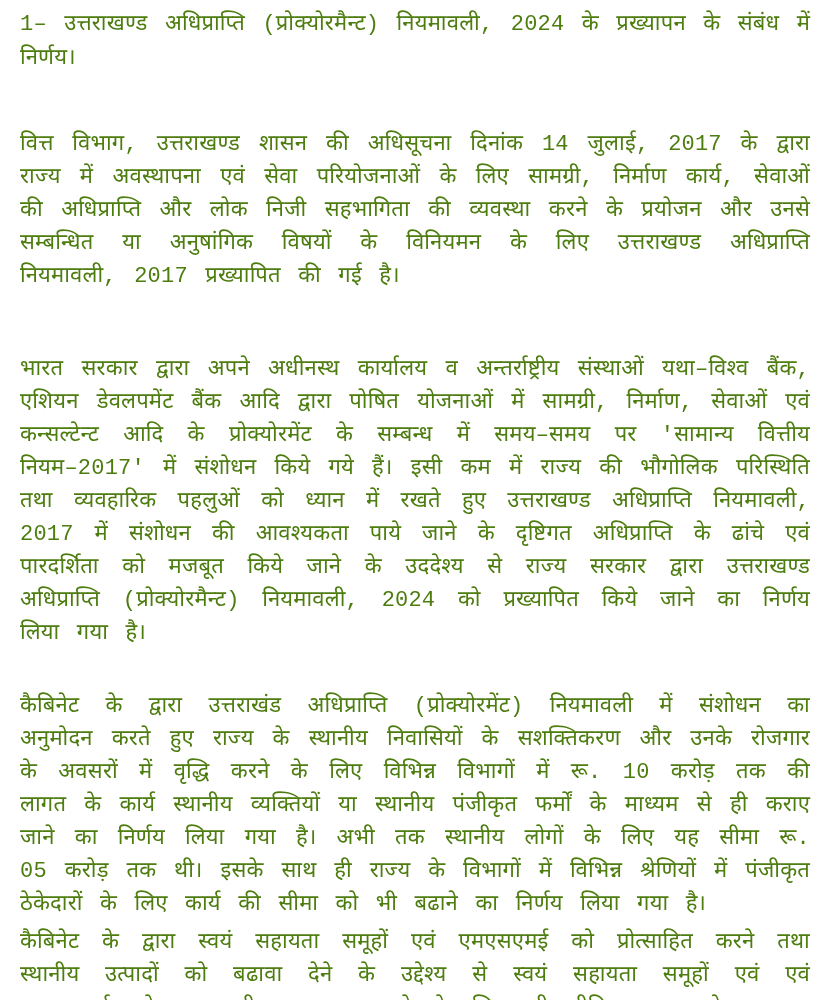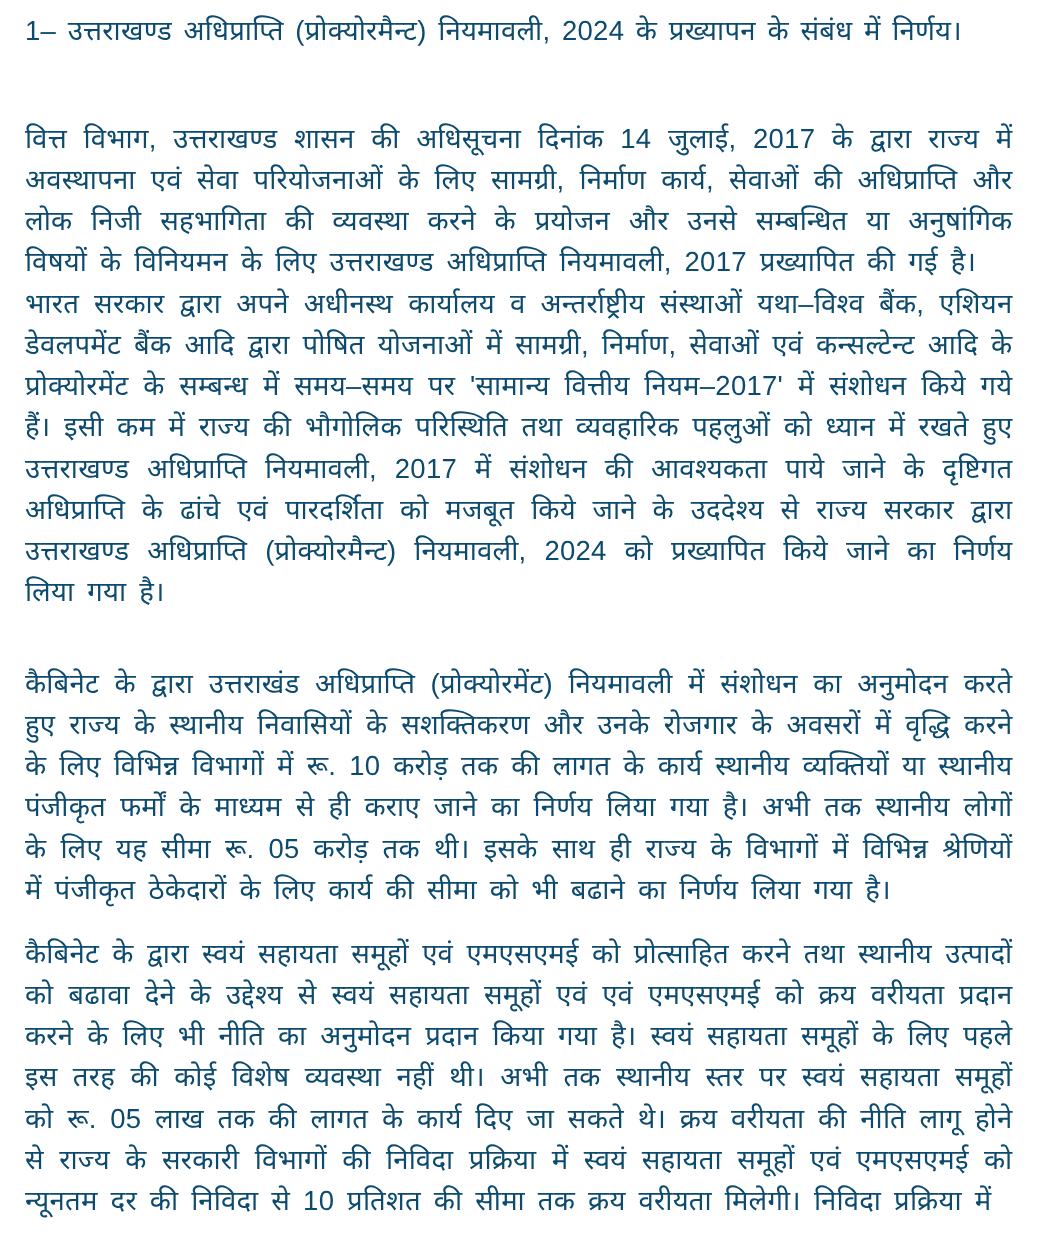--- a/index.html
+++ b/index.html
@@ -8,44 +8,44 @@
     background: #ffffff;
   }
   .page {
     position: relative;
     width: 832px;
     height: 1000px;
     box-sizing: border-box;
     padding: 8px 22px 0 20px;
     overflow: hidden;
     background: #ffffff;
-    color: #0c4a6e;
-    font-family: Liberation Sans, sans-serif;
+    color: #4d7c0f;
+    font-family: Liberation Mono, monospace;
   }
   .doc-title {
     font-size: 22px;
     font-weight: normal;
     line-height: 34px;
     margin: 0 0 52px 0;
     text-align: justify;
     word-spacing: 3px;
     letter-spacing: 0.2px;
   }
   .para {
     font-size: 22px;
     line-height: 33px;
     margin: 0;
     text-align: justify;
     text-align-last: left;
     word-spacing: 4px;
     letter-spacing: 0.2px;
   }
-  .para.gap-after-lg { }
+  .para.gap-after-lg { margin-bottom: 60px; }
   .para.gap-after-md { margin-bottom: 40px; }
-  .para.gap-after-sm { margin-bottom: 18px; }
+  .para.gap-after-sm { margin-bottom: 5px; }
 </style>
 </head>
 <body>
 
 <div class="page">
   <h1 class="doc-title">1– उत्तराखण्ड अधिप्राप्ति (प्रोक्योरमैन्ट) नियमावली, 2024 के प्रख्यापन के संबंध में निर्णय।</h1>
 
   <p class="para gap-after-lg">वित्त विभाग, उत्तराखण्ड शासन की अधिसूचना दिनांक 14 जुलाई, 2017 के द्वारा राज्य में अवस्थापना एवं सेवा परियोजनाओं के लिए सामग्री, निर्माण कार्य, सेवाओं की अधिप्राप्ति और लोक निजी सहभागिता की व्यवस्था करने के प्रयोजन और उनसे सम्बन्धित या अनुषांगिक विषयों के विनियमन के लिए उत्तराखण्ड अधिप्राप्ति नियमावली, 2017 प्रख्यापित की गई है।</p>
 
   <p class="para gap-after-md">भारत सरकार द्वारा अपने अधीनस्थ कार्यालय व अन्तर्राष्ट्रीय संस्थाओं यथा–विश्व बैंक, एशियन डेवलपमेंट बैंक आदि द्वारा पोषित योजनाओं में सामग्री, निर्माण, सेवाओं एवं कन्सल्टेन्ट आदि के प्रोक्योरमेंट के सम्बन्ध में समय–समय पर 'सामान्य वित्तीय नियम–2017' में संशोधन किये गये हैं। इसी कम में राज्य की भौगोलिक परिस्थिति तथा व्यवहारिक पहलुओं को ध्यान में रखते हुए उत्तराखण्ड अधिप्राप्ति नियमावली, 2017 में संशोधन की आवश्यकता पाये जाने के दृष्टिगत अधिप्राप्ति के ढांचे एवं पारदर्शिता को मजबूत किये जाने के उददेश्य से राज्य सरकार द्वारा उत्तराखण्ड अधिप्राप्ति (प्रोक्योरमैन्ट) नियमावली, 2024 को प्रख्यापित किये जाने का निर्णय लिया गया है।</p>

